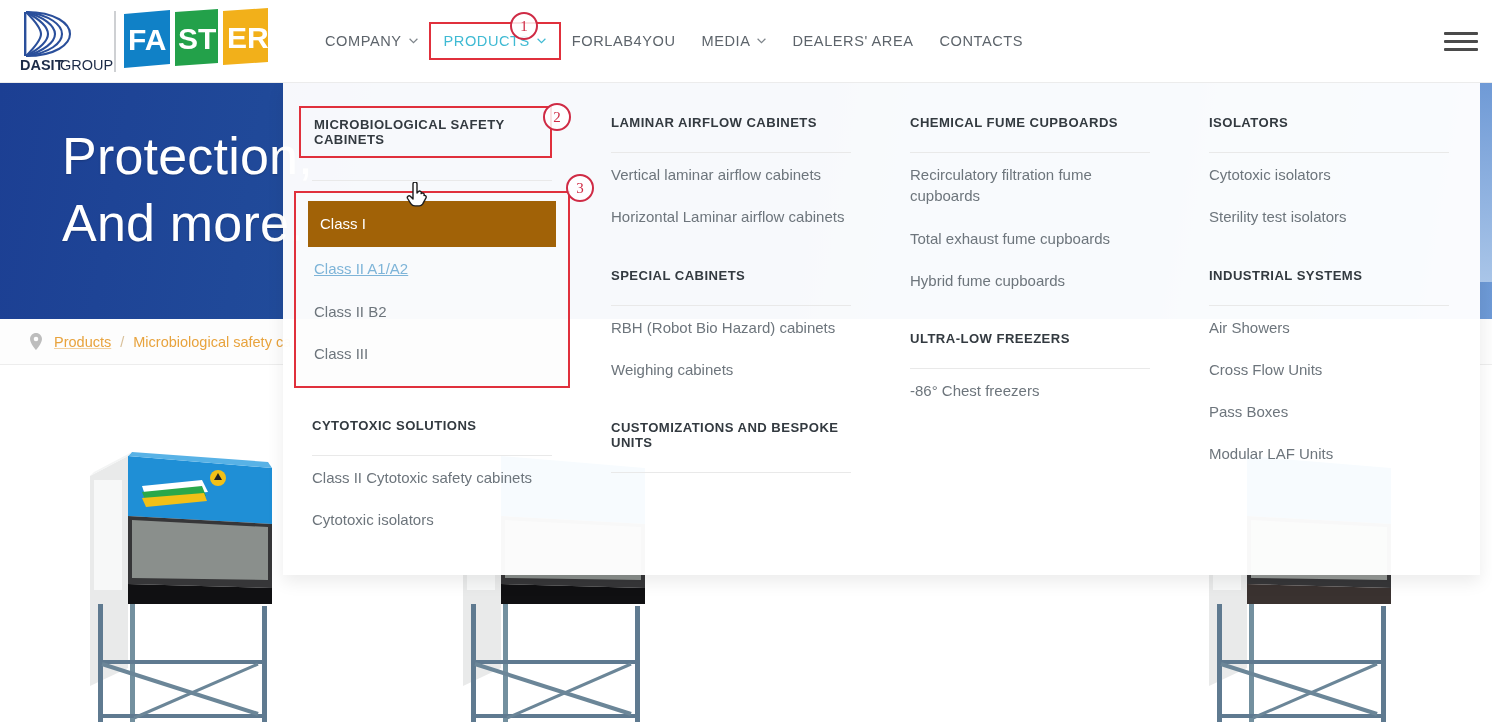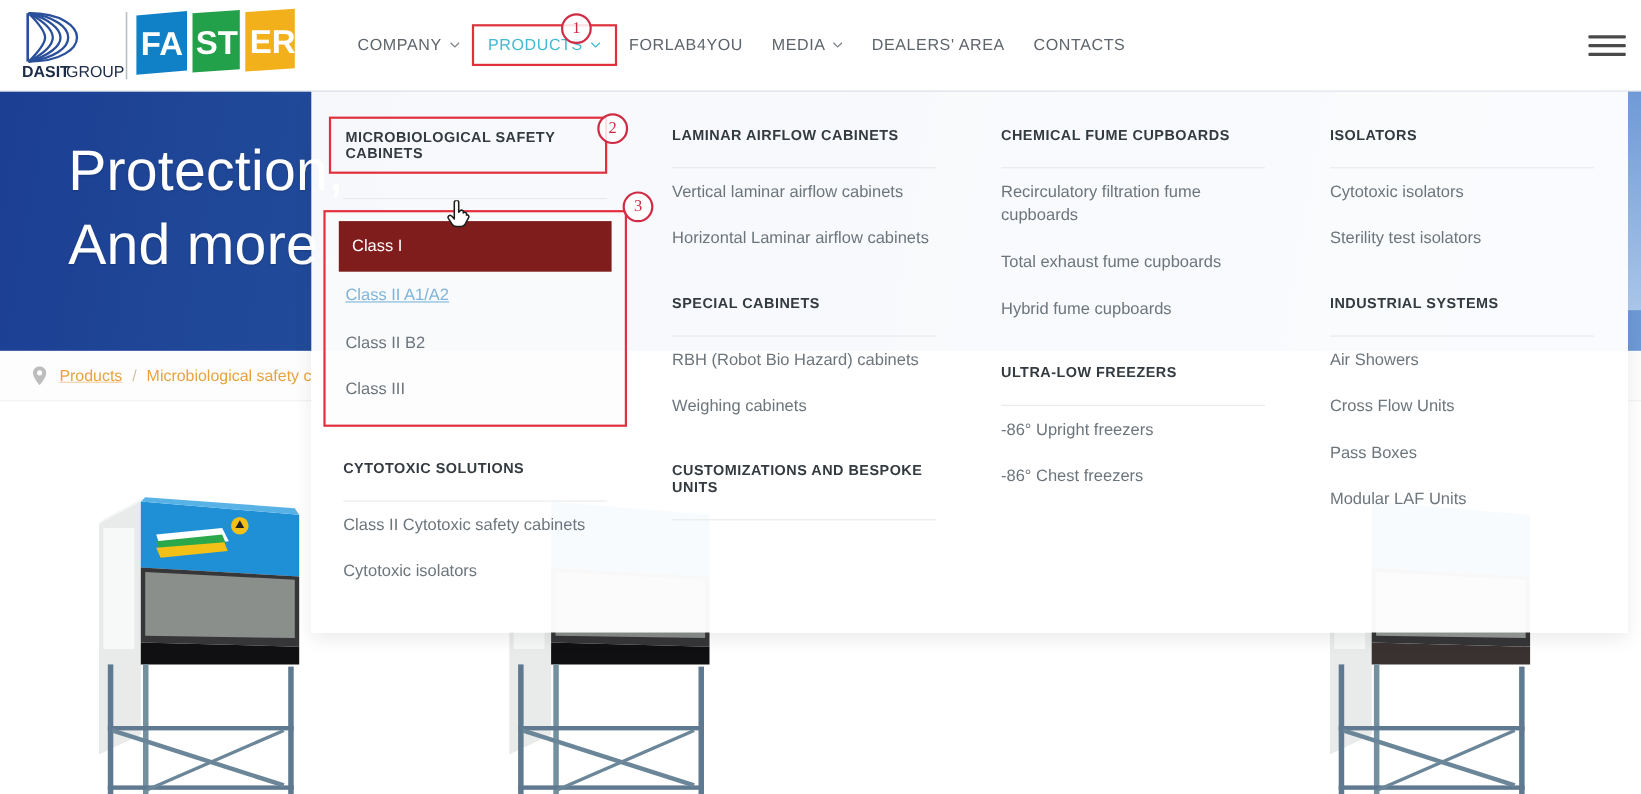--- a/index.html
+++ b/index.html
@@ -143,21 +143,21 @@
 
   
   .mm-group-boxed {
     position: relative;
     border: 2px solid #e0303c;
     margin: 10px -18px 0 -18px;
     padding: 8px 18px 12px 18px;
     background: rgba(252,252,252,.55);
   }
   .mm-link.highlight {
-    background: #7f1d1d;
+    background: #a16207;
     color: #ffffff;
     margin: 0 -6px;
     padding: 12px 0 13px 12px;
   }
 
   
   .badge {
     position: absolute;
     width: 28px; height: 28px;
     border-radius: 50%;
@@ -302,21 +302,20 @@
         <div>
           <div class="mm-head">CHEMICAL FUME CUPBOARDS</div>
           <div class="mm-rule"></div>
           <a class="mm-link">Recirculatory filtration fume cupboards</a>
           <a class="mm-link">Total exhaust fume cupboards</a>
           <a class="mm-link">Hybrid fume cupboards</a>
         </div>
         <div class="mm-gap-top">
           <div class="mm-head">ULTRA-LOW FREEZERS</div>
           <div class="mm-rule"></div>
-          <a class="mm-link">-86° Upright freezers</a>
           <a class="mm-link">-86° Chest freezers</a>
         </div>
       </div>
       <div class="mm-col">
         <div>
           <div class="mm-head">ISOLATORS</div>
           <div class="mm-rule"></div>
           <a class="mm-link">Cytotoxic isolators</a>
           <a class="mm-link">Sterility test isolators</a>
         </div>

